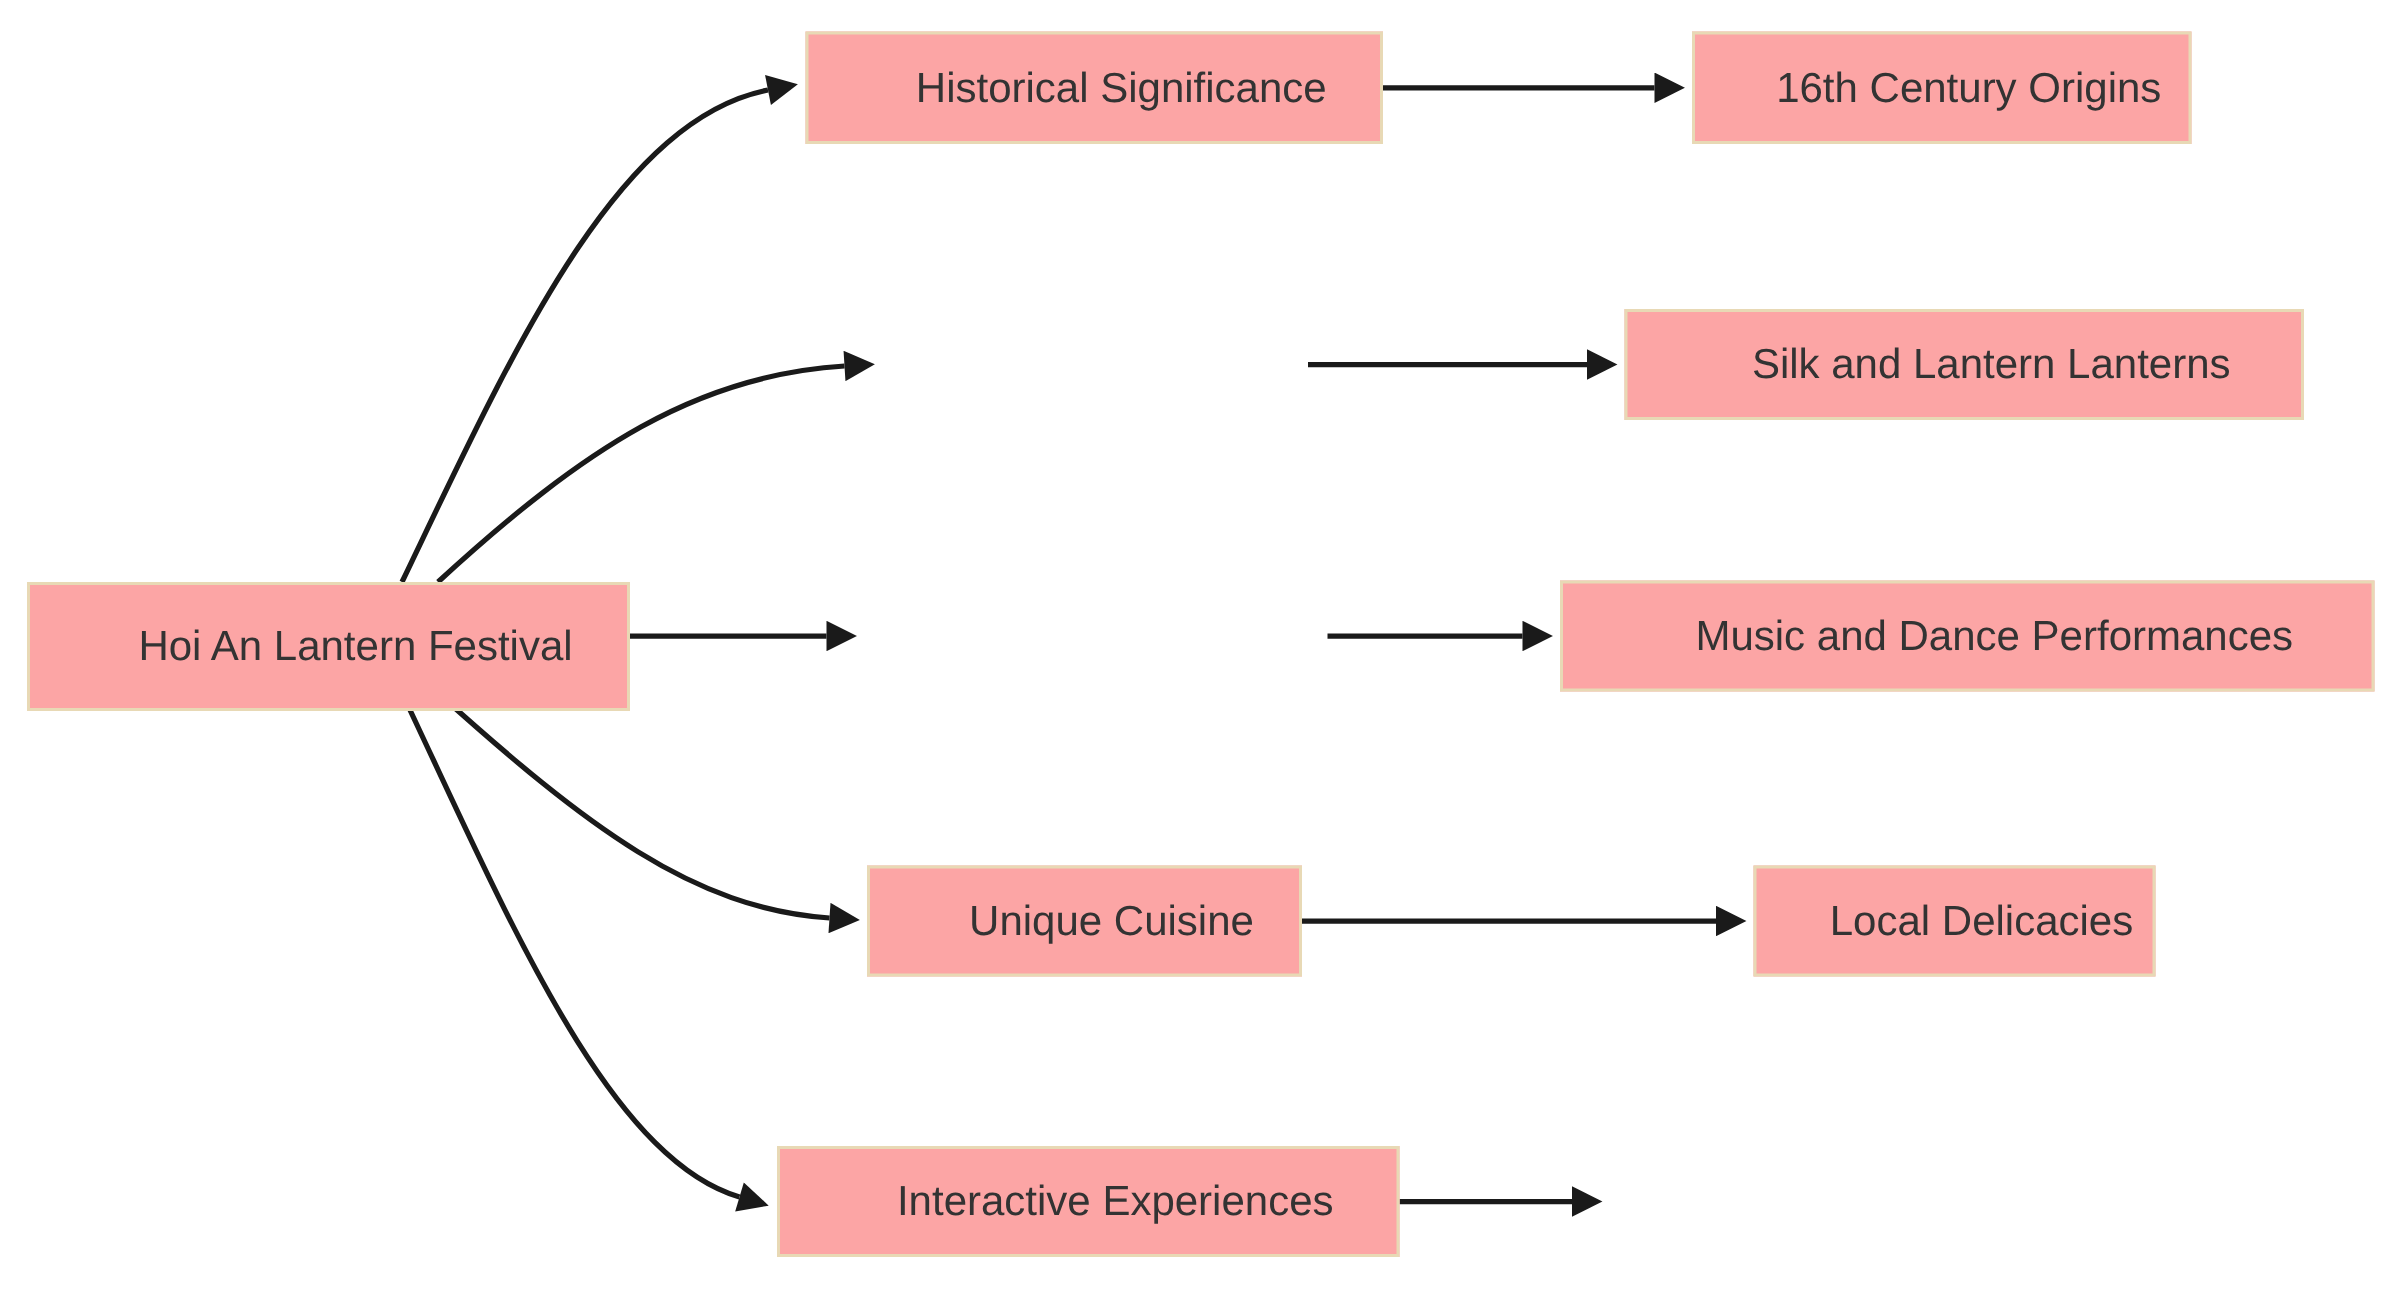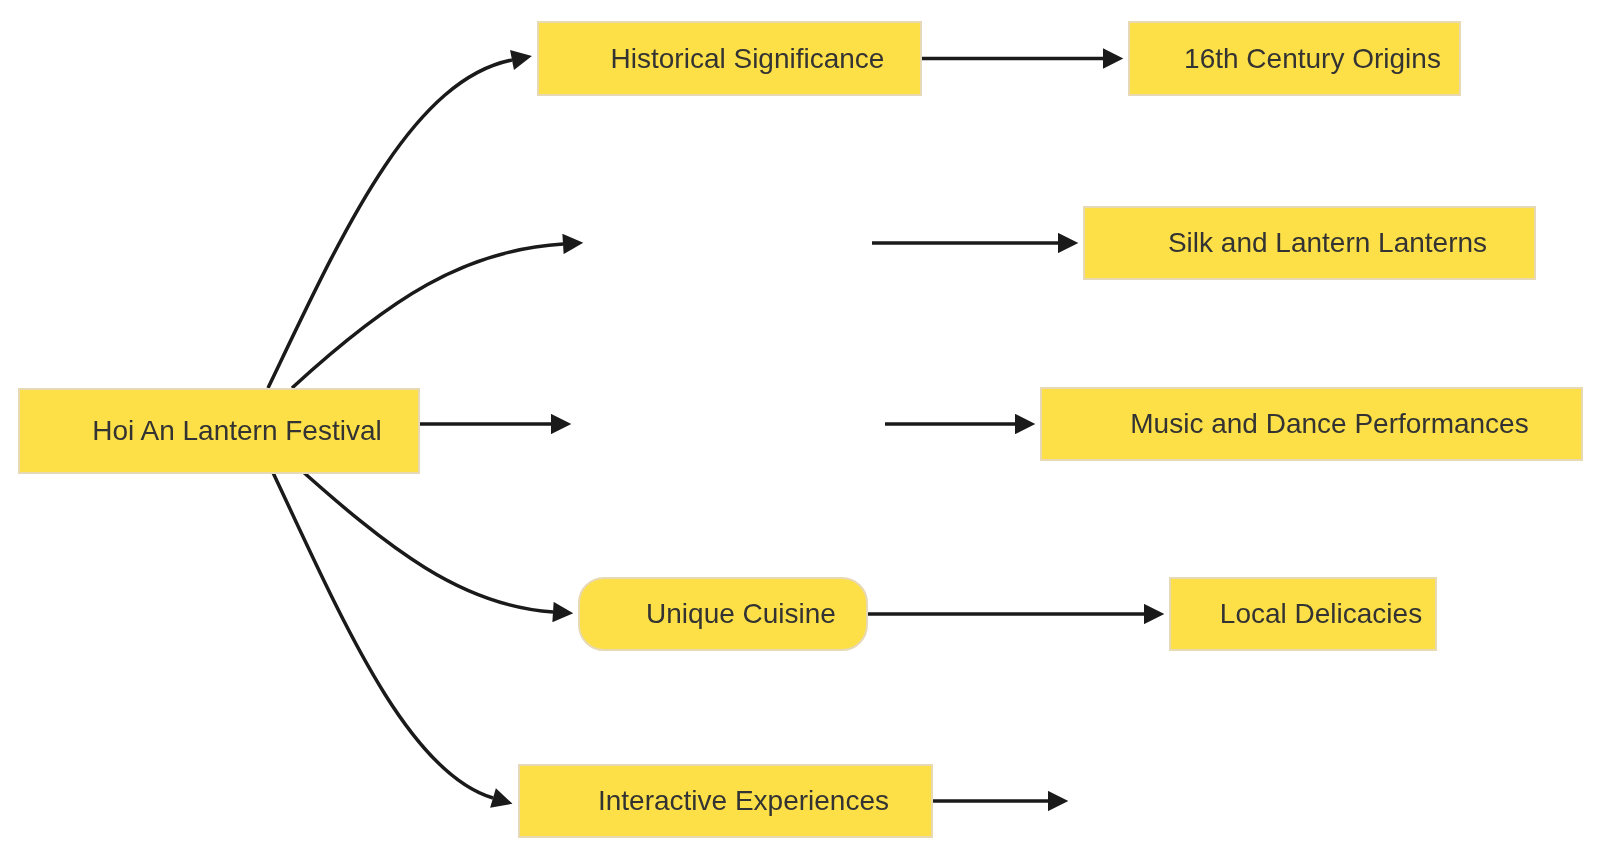--- a/index.html
+++ b/index.html
@@ -19,41 +19,41 @@
     position: absolute;
     left: 0;
     top: 0;
     width: 1600px;
     height: 860px;
     pointer-events: none;
   }
   .node {
     position: absolute;
     box-sizing: border-box;
-    background: #fde047;
+    background: #fca5a5;
     border: 2px solid #e8d9b5;
     color: #333333;
     font-size: 28px;
     line-height: 1;
     display: flex;
     align-items: center;
     justify-content: center;
     text-align: center;
     white-space: nowrap;
     padding-left: 36px;
   }
   
   .n-root        { left: 18px;   top: 388px; width: 402px; height: 86px; }
   .n-historical  { left: 537px;  top: 21px;  width: 385px; height: 75px; }
   .n-origins     { left: 1128px; top: 21px;  width: 333px; height: 75px; }
   .n-display     { left: 588px;  top: 206px; width: 284px; height: 74px; }
   .n-silk        { left: 1083px; top: 206px; width: 453px; height: 74px; }
   .n-cultural    { left: 576px;  top: 387px; width: 309px; height: 74px; }
   .n-music       { left: 1040px; top: 387px; width: 543px; height: 74px; }
-  .n-cuisine     { left: 578px;  top: 577px; width: 290px; height: 74px; border-radius: 26px; }
+  .n-cuisine     { left: 578px;  top: 577px; width: 290px; height: 74px; }
   .n-delicacies  { left: 1169px; top: 577px; width: 268px; height: 74px; }
   .n-interactive { left: 518px;  top: 764px; width: 415px; height: 74px; text-align: center; }
   .n-workshops   { left: 1073px; top: 764px; width: 440px; height: 74px; }
 
   .edge-path {
     fill: none;
     stroke: #1a1a1a;
     stroke-width: 3.5px;
   }
 </style>

